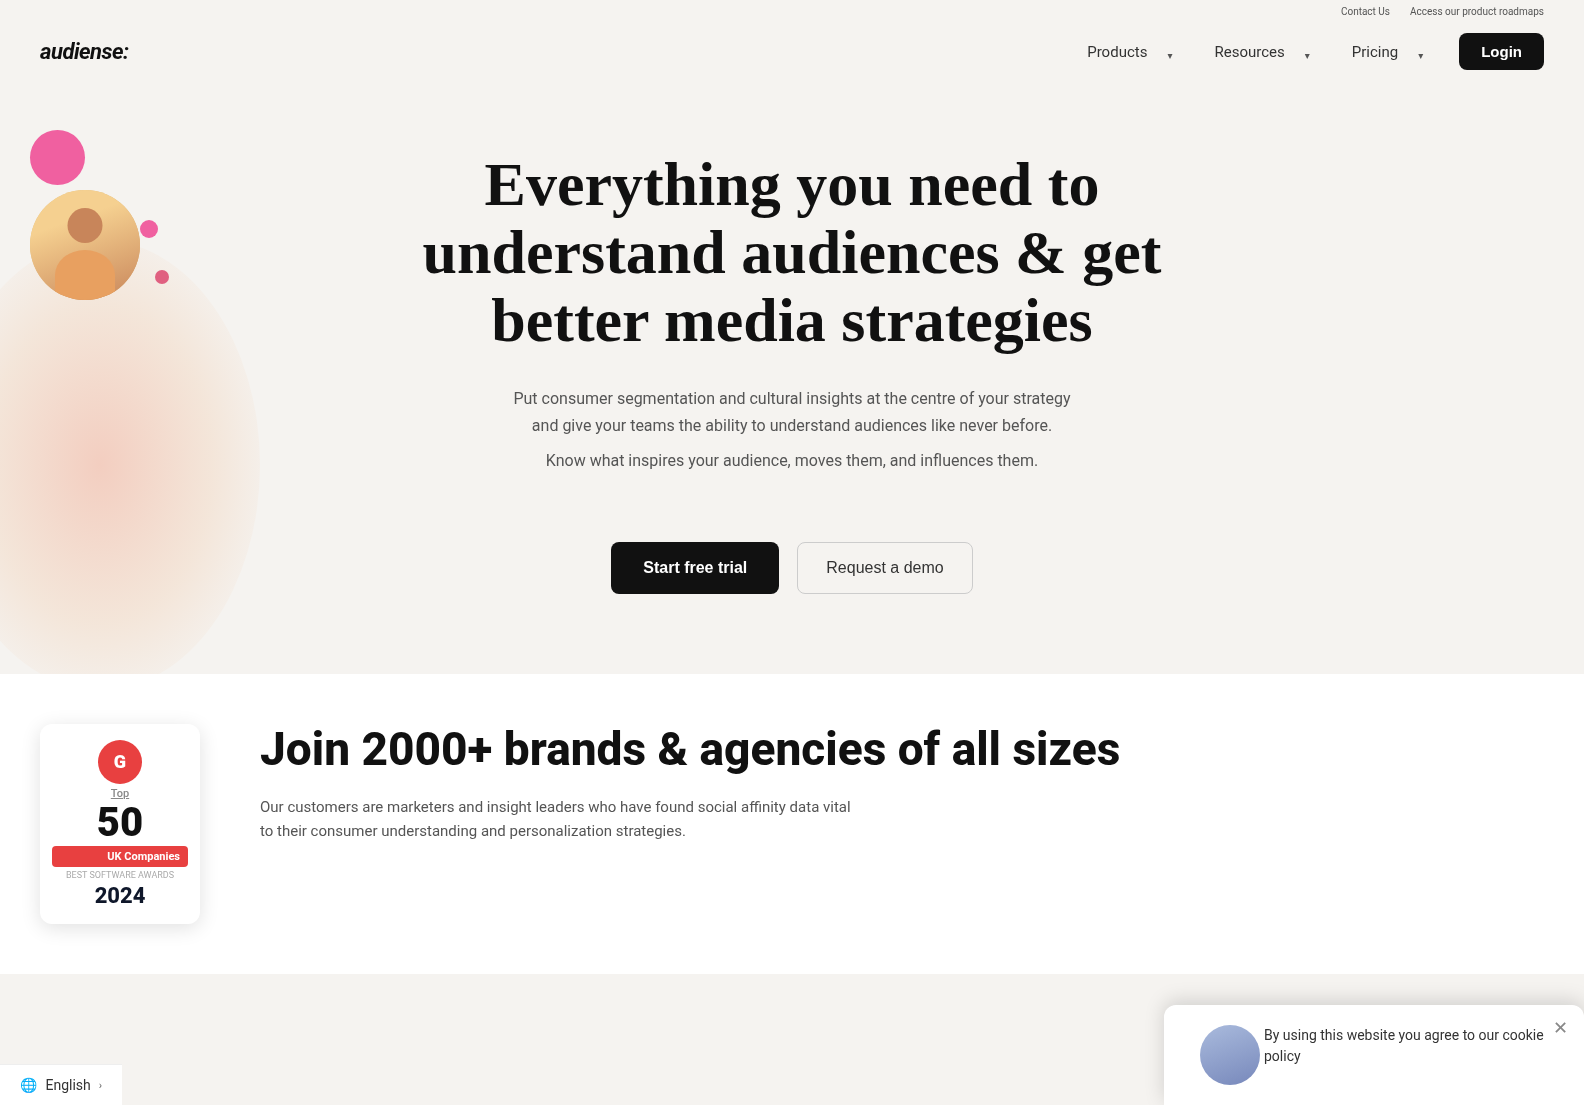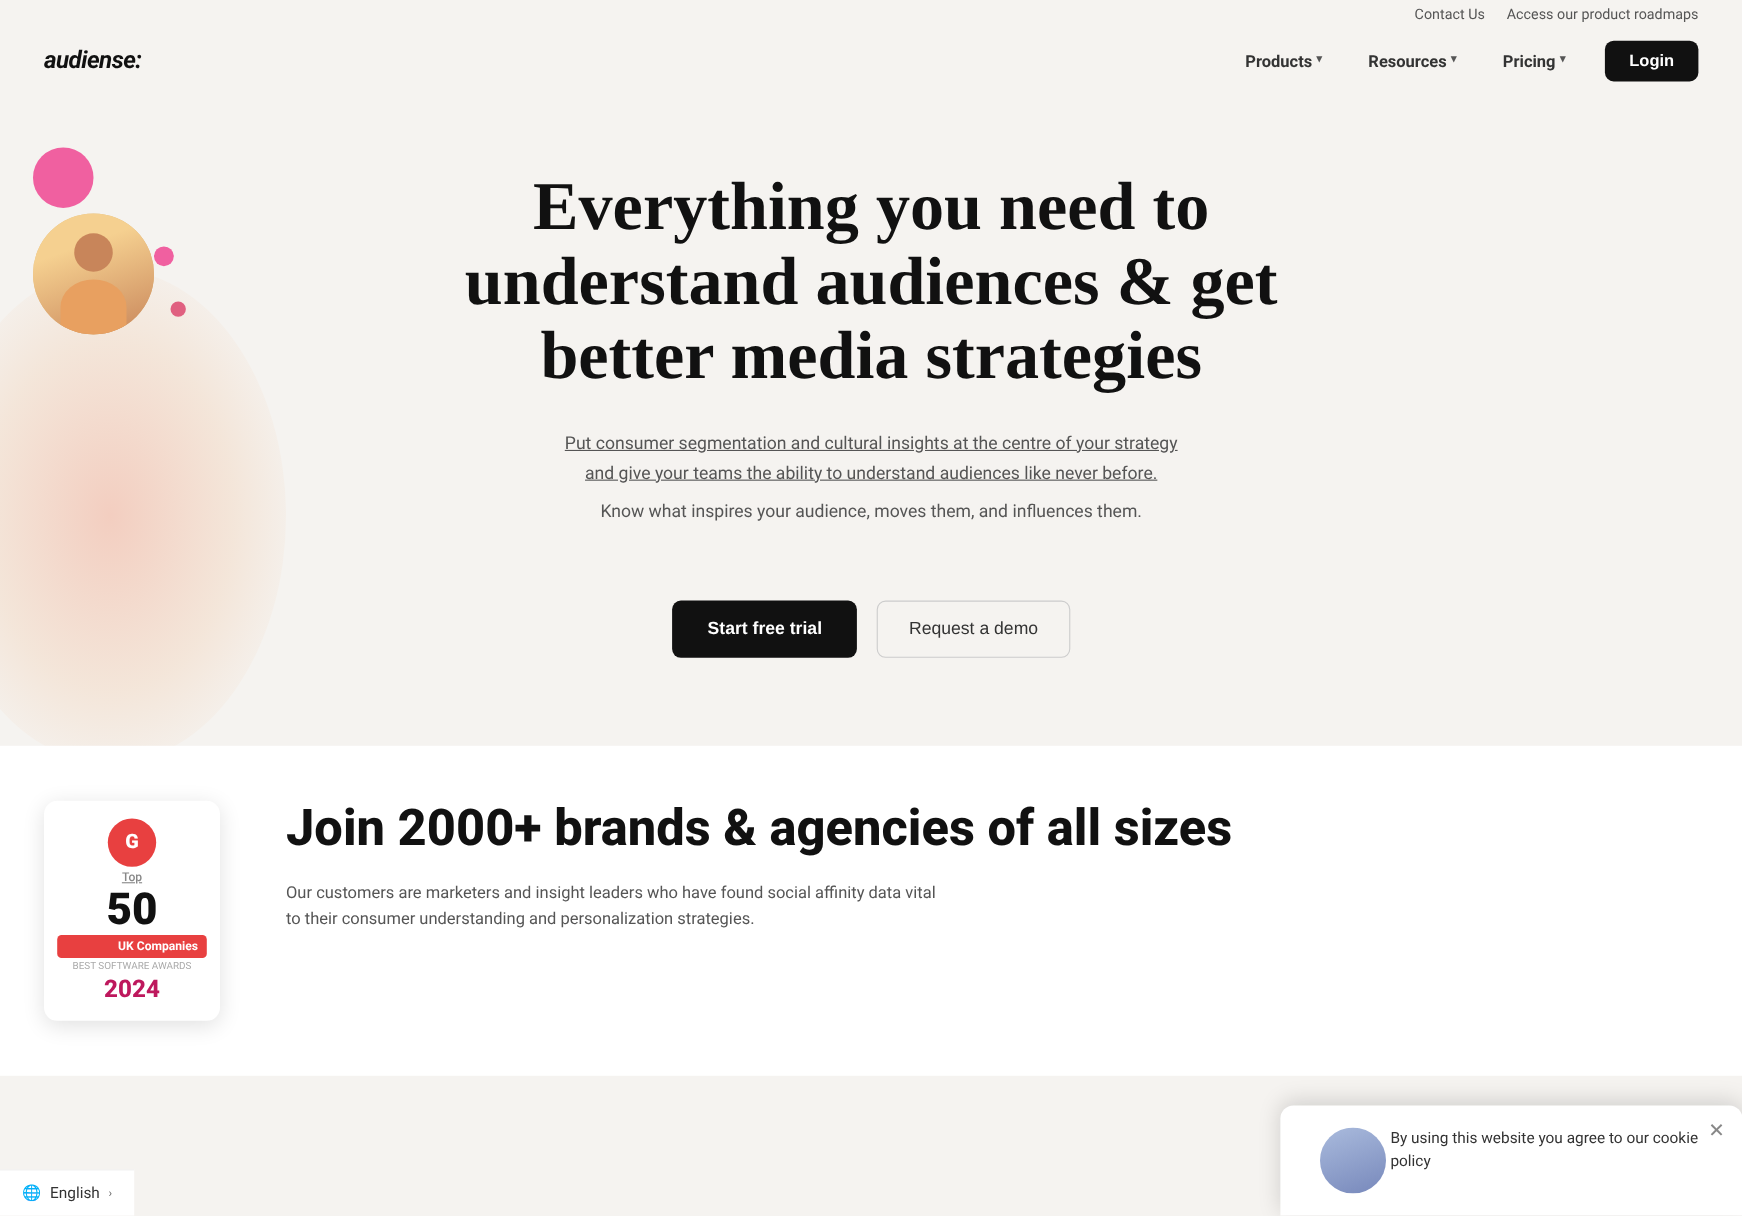--- a/index.html
+++ b/index.html
@@ -14,21 +14,21 @@
     
     .utility-bar {
       display: flex;
       justify-content: flex-end;
       align-items: center;
       padding: 6px 40px;
       gap: 20px;
       background: #f5f3f0;
     }
     .utility-bar a {
-      font-size: 13px;
+      font-size: 10px;
       color: #555;
       text-decoration: none;
     }
 
     
     .navbar {
       display: flex;
       align-items: center;
       justify-content: space-between;
       padding: 10px 40px 20px;
@@ -41,29 +41,28 @@
       letter-spacing: -0.5px;
       font-style: italic;
     }
     .nav-links {
       display: flex;
       align-items: center;
       gap: 10px;
     }
     .nav-item {
       display: flex;
-      align-items: flex-start;
-      gap: 4px;
+      align-items: flex-end;
+      gap: 20px;
       padding: 8px 16px;
       font-size: 15px;
       color: #333;
       cursor: pointer;
       border-radius: 6px;
       text-decoration: none;
-      font-weight: bold;
     }
     .nav-chevron {
       font-size: 10px;
       color: #555;
     }
     .login-btn {
       background: #111;
       color: #fff;
       border: none;
       padding: 10px 22px;
@@ -185,21 +184,20 @@
       z-index: 1;
       font-family: Liberation Serif, serif;
     }
     .hero-subtitle {
       font-size: 16px;
       color: #555;
       line-height: 1.7;
       max-width: 560px;
       margin-bottom: 12px;
       z-index: 1;
-      text-decoration: underline;
     }
     .hero-subtitle2 {
       font-size: 16px;
       color: #555;
       margin-bottom: 72px;
       z-index: 1;
     }
     .hero-buttons {
       display: flex;
       gap: 18px;
@@ -285,21 +283,21 @@
       border-radius: 4px;
     }
     .g2-award-text {
       font-size: 9px;
       color: #aaa;
       text-align: center;
     }
     .g2-year {
       font-size: 22px;
       font-weight: 800;
-      color: #be185d;
+      color: #0f172a;
     }
 
     .join-content {
       flex: 1;
     }
     .join-title {
       font-size: 46px;
       font-weight: 800;
       color: #111;
       line-height: 1.1;

